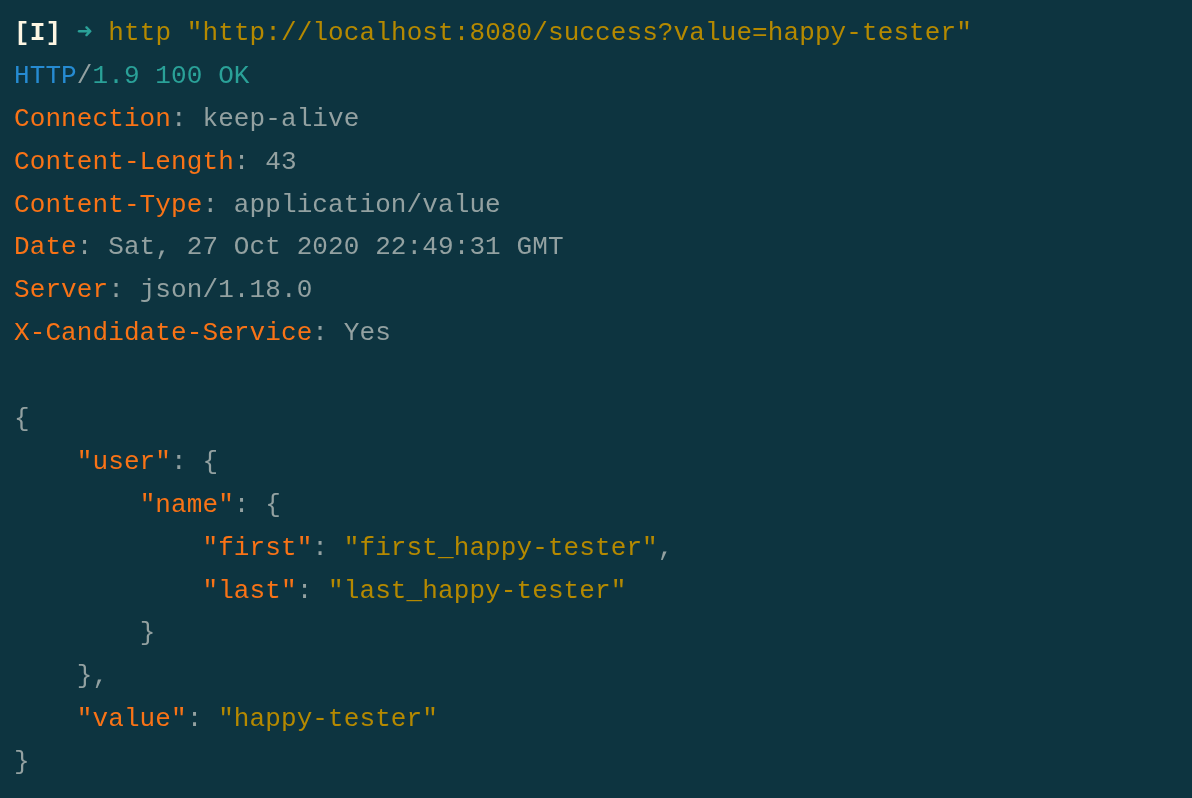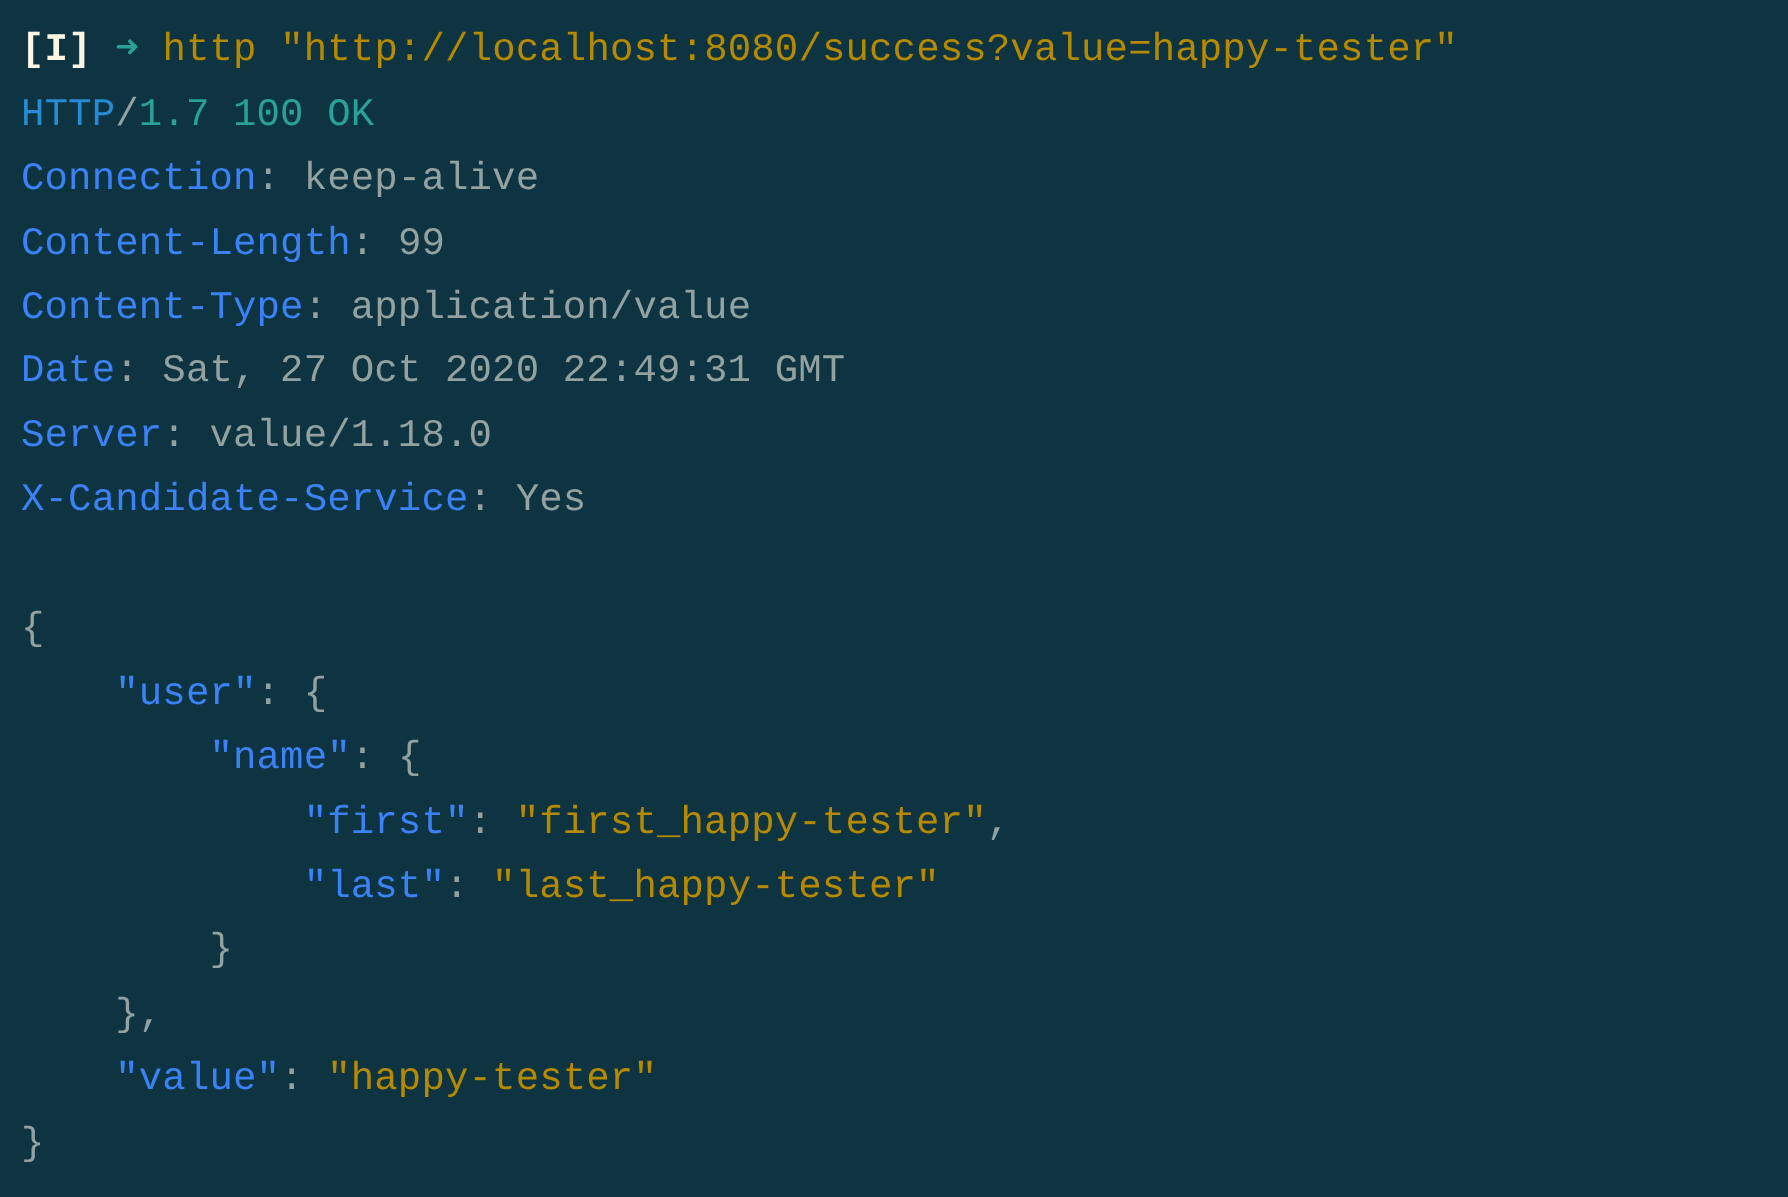--- a/index.html
+++ b/index.html
@@ -21,39 +21,39 @@
     .line {
       white-space: pre;
     }
     .white-bold { color: #fdf6e3; font-weight: bold; }
     .yellow-cmd { color: #b58900; }
     .string-yellow { color: #b58900; }
     .gray { color: #93a1a1; }
     .teal { color: #2aa198; }
     .blue { color: #268bd2; }
     .punct { color: #93a1a1; }
-    .key { color: #3b82f6; }
+    .key { color: #f97316; }
     .val-str { color: #b58900; }
   </style>
 </head>
 <body>
 
 <div class="line"><span class="white-bold">[I]</span><span class="gray"> </span><span class="teal">➜</span><span class="gray"> </span><span class="yellow-cmd">http</span><span class="gray"> </span><span class="string-yellow">"http://localhost:8080/success?value=happy-tester"</span></div>
 
-<div class="line"><span class="blue">HTTP</span><span class="gray">/</span><span class="teal">1.7</span><span class="gray"> </span><span class="teal">100</span><span class="gray"> </span><span class="teal">OK</span></div>
+<div class="line"><span class="blue">HTTP</span><span class="gray">/</span><span class="teal">1.9</span><span class="gray"> </span><span class="teal">100</span><span class="gray"> </span><span class="teal">OK</span></div>
 
 <div class="line"><span class="key">Connection</span><span class="punct">:</span><span class="gray"> </span><span class="gray">keep-alive</span></div>
 
-<div class="line"><span class="key">Content-Length</span><span class="punct">:</span><span class="gray"> </span><span class="gray">99</span></div>
+<div class="line"><span class="key">Content-Length</span><span class="punct">:</span><span class="gray"> </span><span class="gray">43</span></div>
 
 <div class="line"><span class="key">Content-Type</span><span class="punct">:</span><span class="gray"> </span><span class="gray">application/value</span></div>
 
 <div class="line"><span class="key">Date</span><span class="punct">:</span><span class="gray"> </span><span class="gray">Sat, 27 Oct 2020 22:49:31 GMT</span></div>
 
-<div class="line"><span class="key">Server</span><span class="punct">:</span><span class="gray"> </span><span class="gray">value/1.18.0</span></div>
+<div class="line"><span class="key">Server</span><span class="punct">:</span><span class="gray"> </span><span class="gray">json/1.18.0</span></div>
 
 <div class="line"><span class="key">X-Candidate-Service</span><span class="punct">:</span><span class="gray"> </span><span class="gray">Yes</span></div>
 
 <div class="line">&nbsp;</div>
 
 <div class="line"><span class="punct">{</span></div>
 
 <div class="line"><span>    </span><span class="key">"user"</span><span class="punct">: </span><span class="punct">{</span></div>
 
 <div class="line"><span>        </span><span class="key">"name"</span><span class="punct">: </span><span class="punct">{</span></div>

